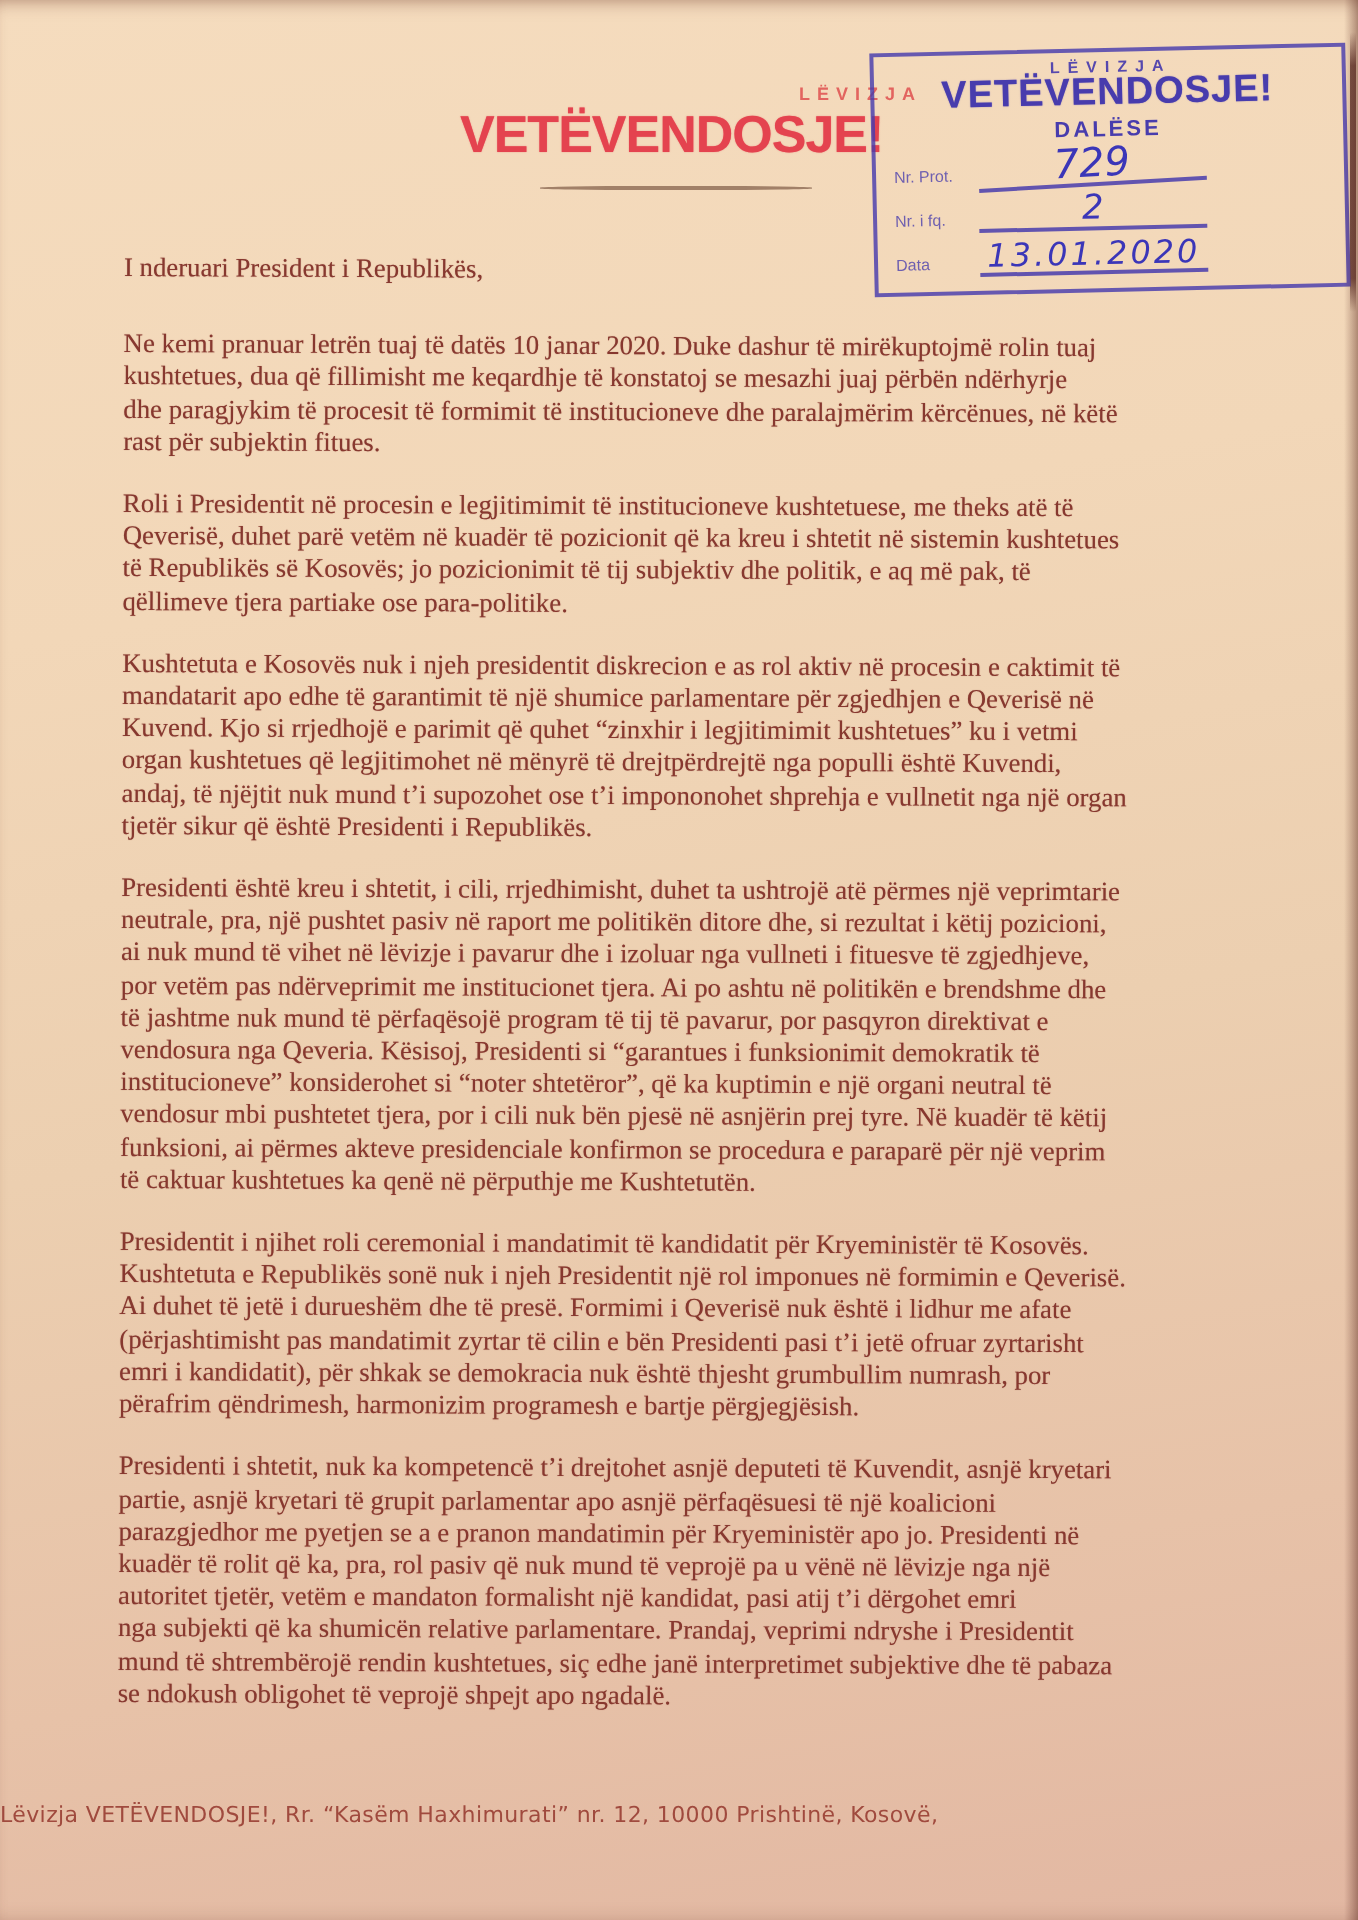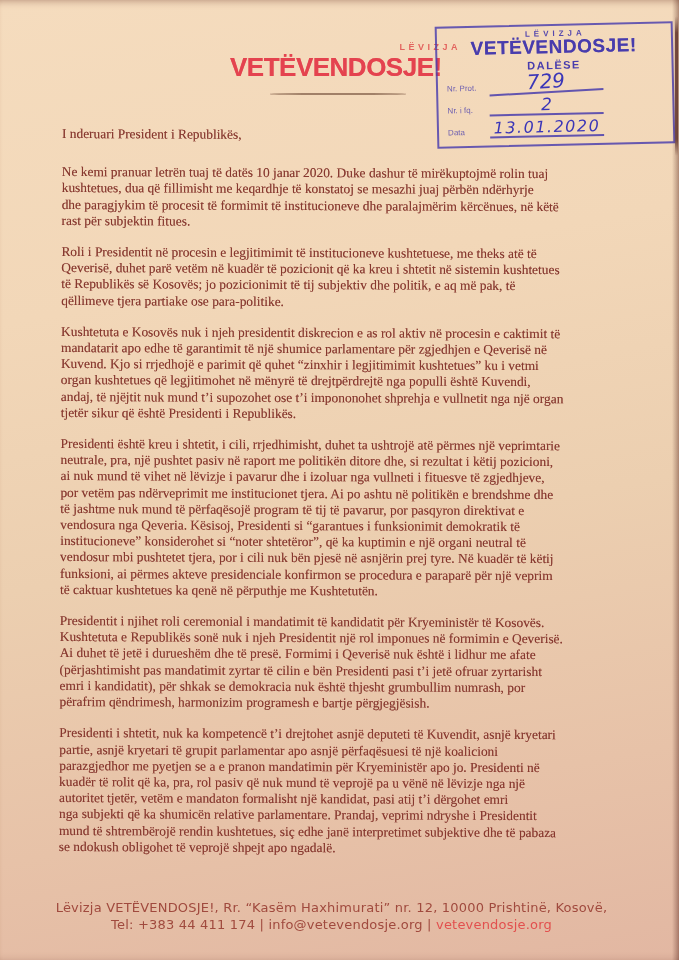--- a/index.html
+++ b/index.html
@@ -93,23 +93,23 @@
     font-size: 13.4px; line-height: 16.2px; color: #87382f;
     text-shadow: 0 0 .5px rgba(135,56,47,.55);
     transform: rotate(.25deg); transform-origin: top left;
   }
   .letter p { margin: 0 0 15px; white-space: pre-line; }
   .letter p.salutation { margin-bottom: 22px; }
 
   
   .footer {
     position: absolute; left: 0; right: 16px; top: 899px;
-    text-align: center;
+    text-align: left;
     font-family: "DejaVu Sans", sans-serif;
-    font-size: 13px; line-height: 17px; letter-spacing: .2px;
+    font-size: 11px; line-height: 17px; letter-spacing: .2px;
     color: #a04a3e;
   }
   .footer .link { color: #e2504e; }
 </style>
 </head>
 <body>
 
 <div class="page">
 
   <div class="paper-edge"></div>
@@ -177,16 +177,15 @@
 parazgjedhor me pyetjen se a e pranon mandatimin për Kryeministër apo jo. Presidenti në
 kuadër të rolit që ka, pra, rol pasiv që nuk mund të veprojë pa u vënë në lëvizje nga një
 autoritet tjetër, vetëm e mandaton formalisht një kandidat, pasi atij t’i dërgohet emri
 nga subjekti që ka shumicën relative parlamentare. Prandaj, veprimi ndryshe i Presidentit
 mund të shtrembërojë rendin kushtetues, siç edhe janë interpretimet subjektive dhe të pabaza
 se ndokush obligohet të veprojë shpejt apo ngadalë.</p>
   </div>
 
   <div class="footer">
     <div>Lëvizja VETËVENDOSJE!, Rr. “Kasëm Haxhimurati” nr. 12, 10000 Prishtinë, Kosovë,</div>
-    <div><span>Tel: +383 44 411 174 | info@vetevendosje.org | </span><span class="link">vetevendosje.org</span></div>
   </div>
 
 </div>
 
 </body></html>

